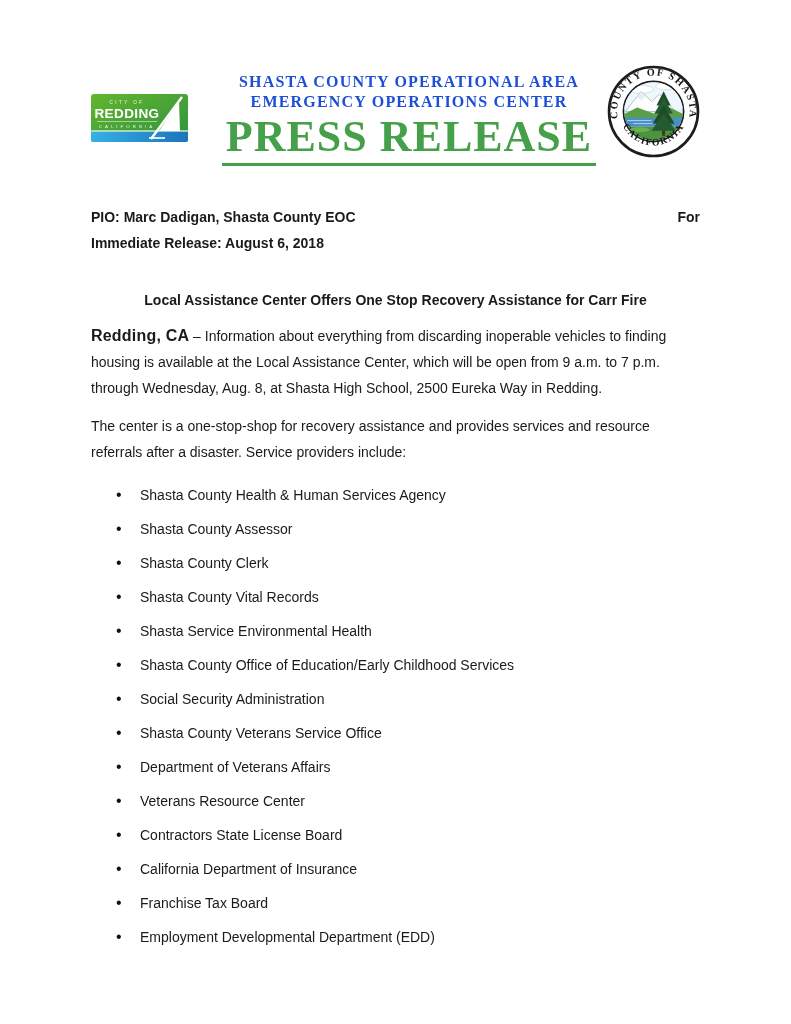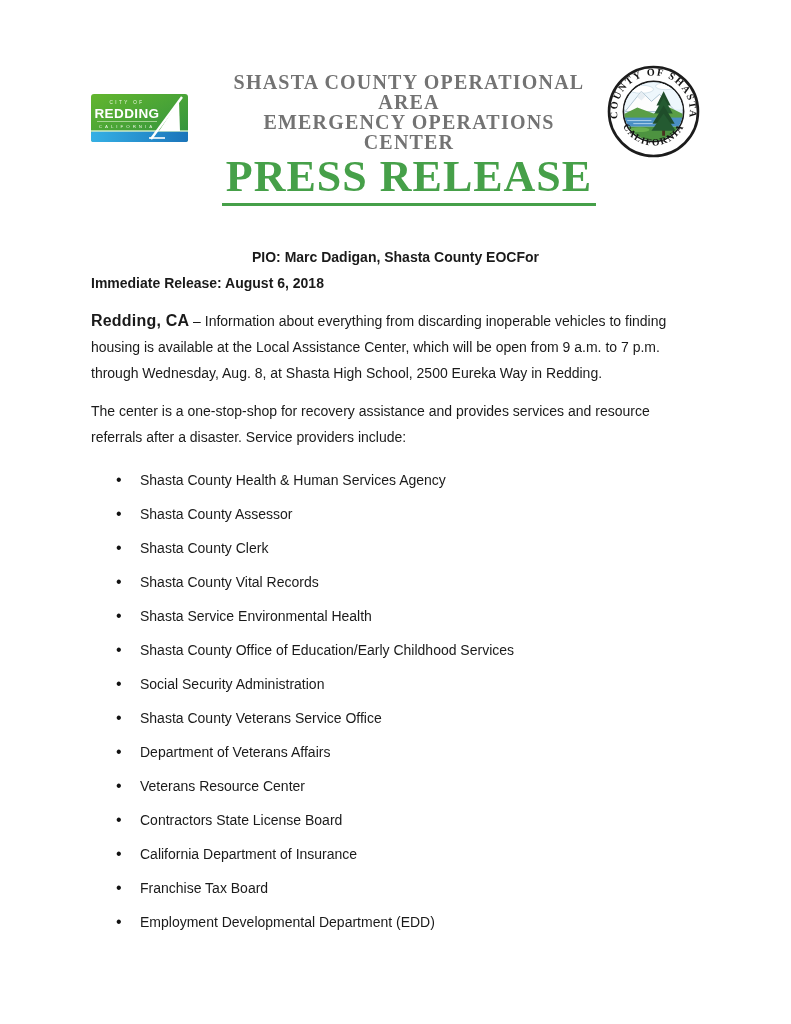--- a/index.html
+++ b/index.html
@@ -15,43 +15,43 @@
     overflow:hidden;
   }
 
   
   .letterhead { display:flex; align-items:flex-start; }
   .logo-wrap { width:120px; margin-top:36px; flex:0 0 auto; }
   .head-center { flex:1 1 auto; text-align:center; margin-top:14px; padding:0 6px; }
   .org-line {
     font-family:"Liberation Serif","DejaVu Serif",serif;
     font-weight:bold;
-    font-size:20px;
+    font-size:16px;
     letter-spacing:1.2px;
     line-height:20px;
-    color:#737373;
+    color:#1d4ed8;
   }
   .press-release {
     display:inline-block;
     font-family:"Liberation Serif","DejaVu Serif",serif;
     font-size:44px;
     font-weight:bold;
     letter-spacing:1px;
     line-height:46px;
     color:#46a049;
     border-bottom:3.5px solid #46a049;
     padding:1px 4px 3px 4px;
     margin-top:1px;
     white-space:nowrap;
   }
   .seal-wrap { width:93px; margin-top:7px; flex:0 0 auto; }
 
   
   .meta { margin-top:38px; font-weight:bold; font-size:14px; line-height:26px; }
-  .meta-row1 { display:flex; justify-content:center; }
+  .meta-row1 { display:flex; justify-content:space-between; }
 
   
   .headline {
     margin-top:34px;
     text-align:center;
     font-size:14px;
     font-weight:bold;
     line-height:21px;
   }
   .para { margin-top:12px; font-size:14px; line-height:26px; }
@@ -163,20 +163,21 @@
   </header>
 
   <section class="meta">
     <div class="meta-row1">
       <span>PIO: Marc Dadigan, Shasta County EOC</span>
       <span>For</span>
     </div>
     <div>Immediate Release: August 6, 2018</div>
   </section>
 
+  <h1 class="headline">Local Assistance Center Offers One Stop Recovery Assistance for Carr Fire</h1>
 
   <p class="para"><span class="dateline">Redding, CA</span><span> – Information about everything from discarding inoperable vehicles to finding housing is available at the Local Assistance Center, which will be open from 9 a.m. to 7 p.m. through Wednesday, Aug. 8, at Shasta High School, 2500 Eureka Way in Redding.</span></p>
 
   <p class="para">The center is a one-stop-shop for recovery assistance and provides services and resource referrals after a disaster. Service providers include:</p>
 
   <ul class="providers">
 
 
       <li><span>Shasta County Health &amp; Human Services Agency</span></li>
 

